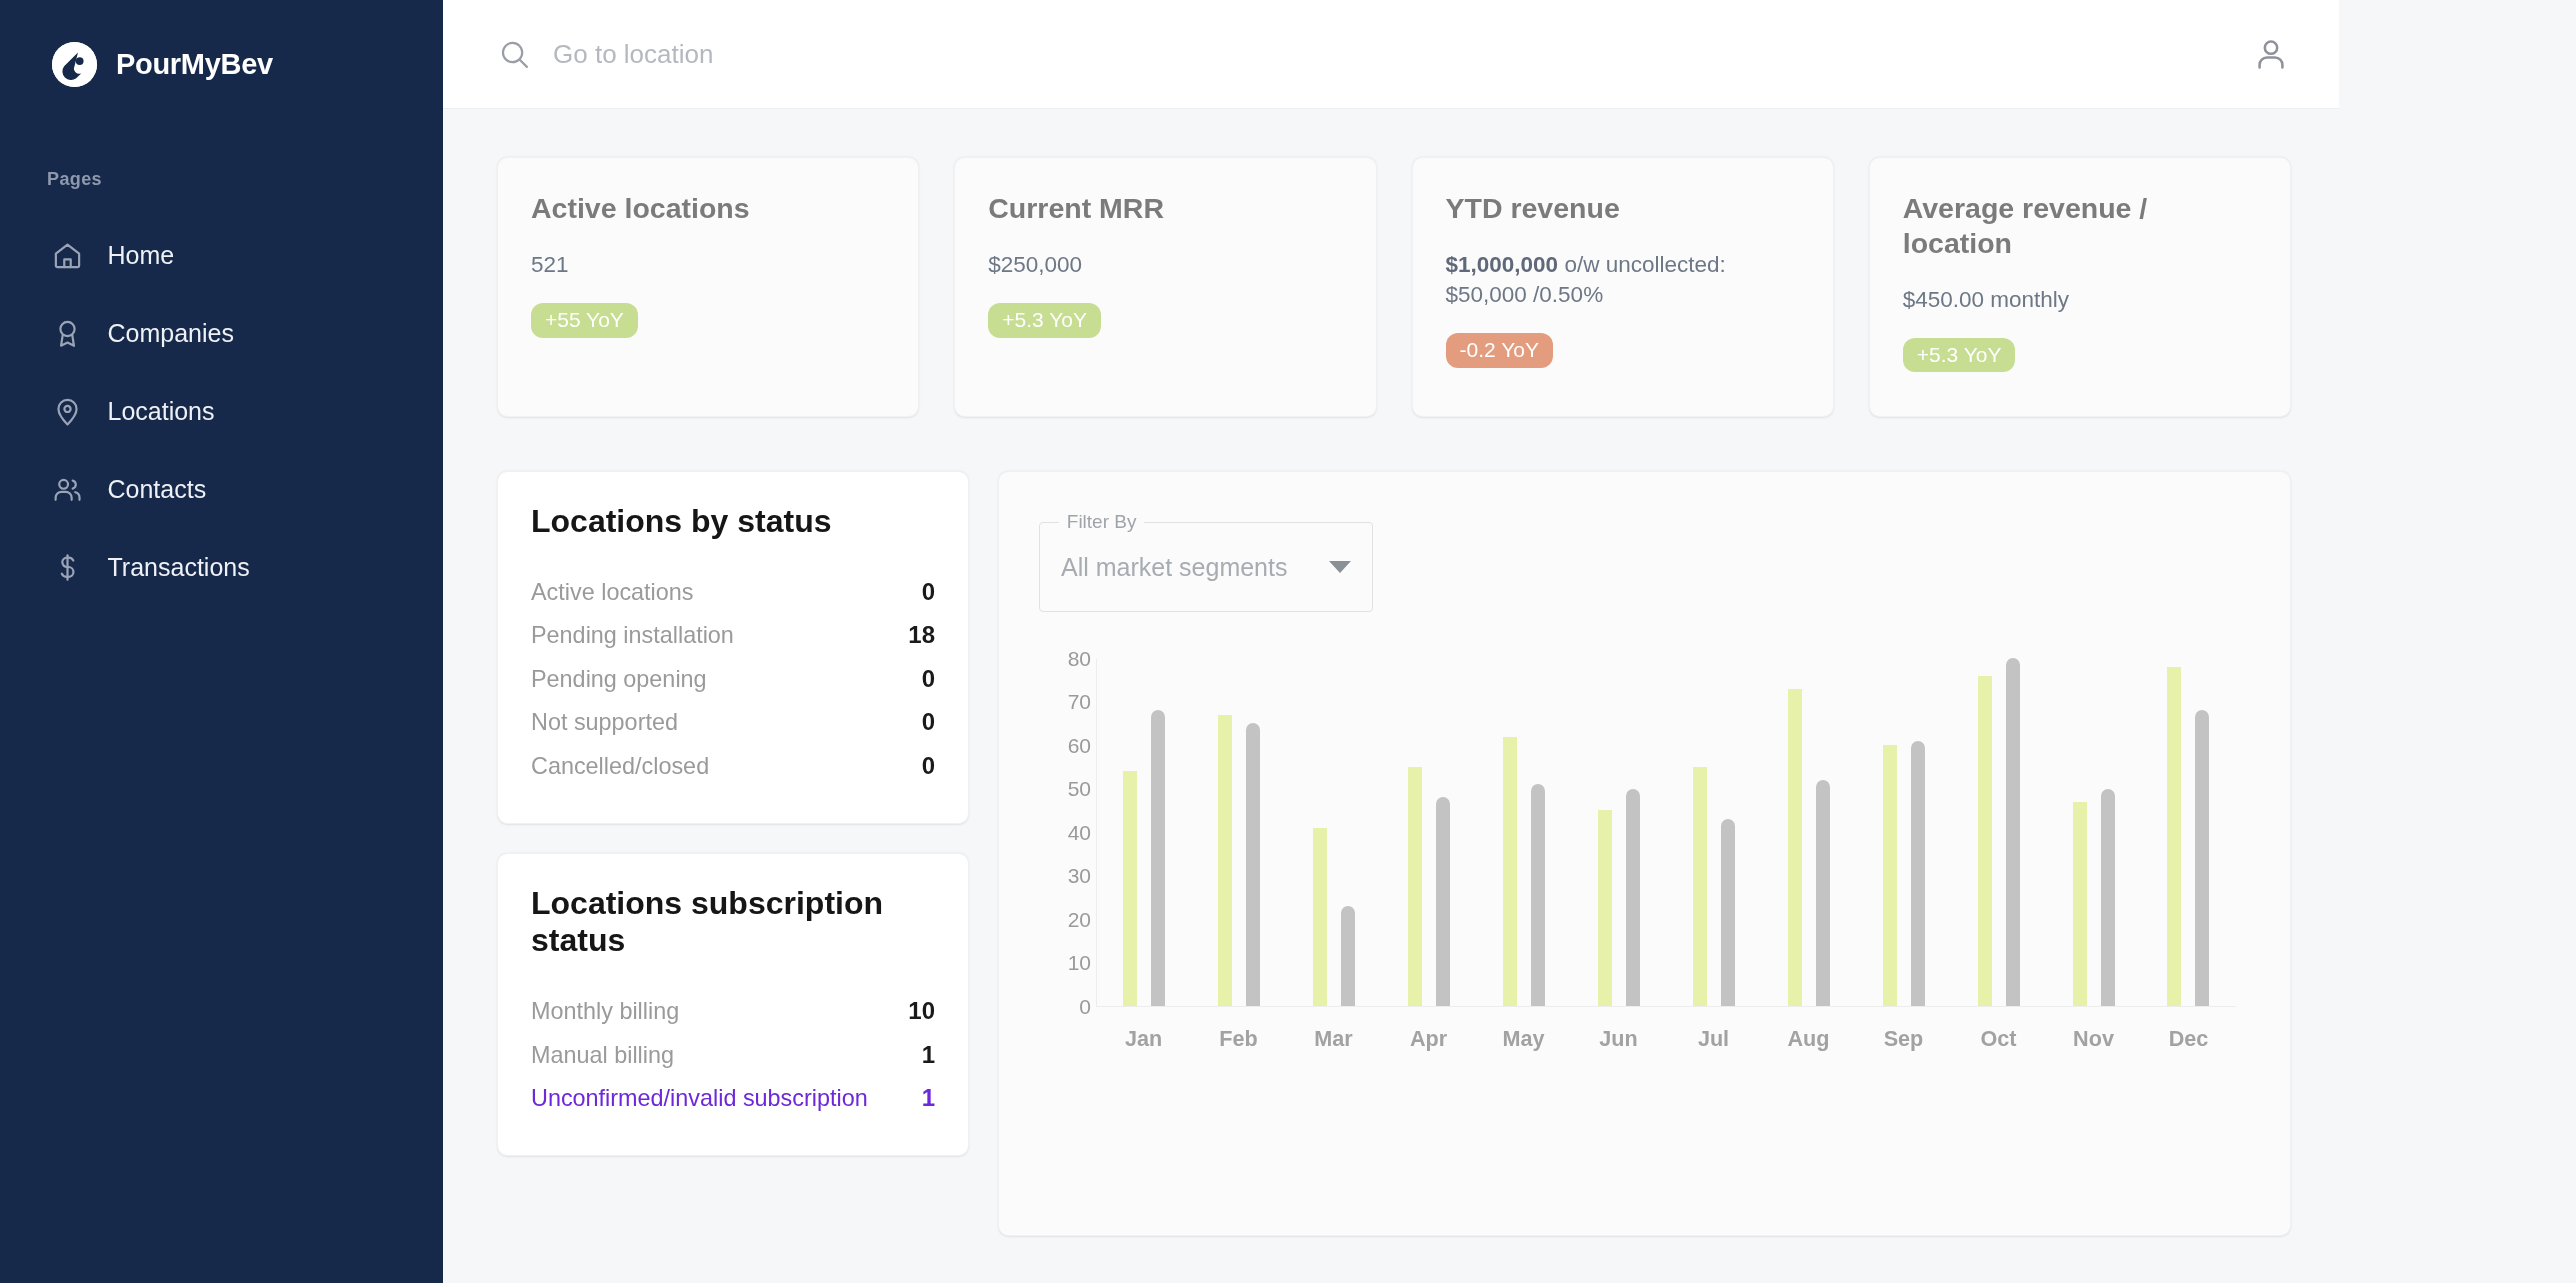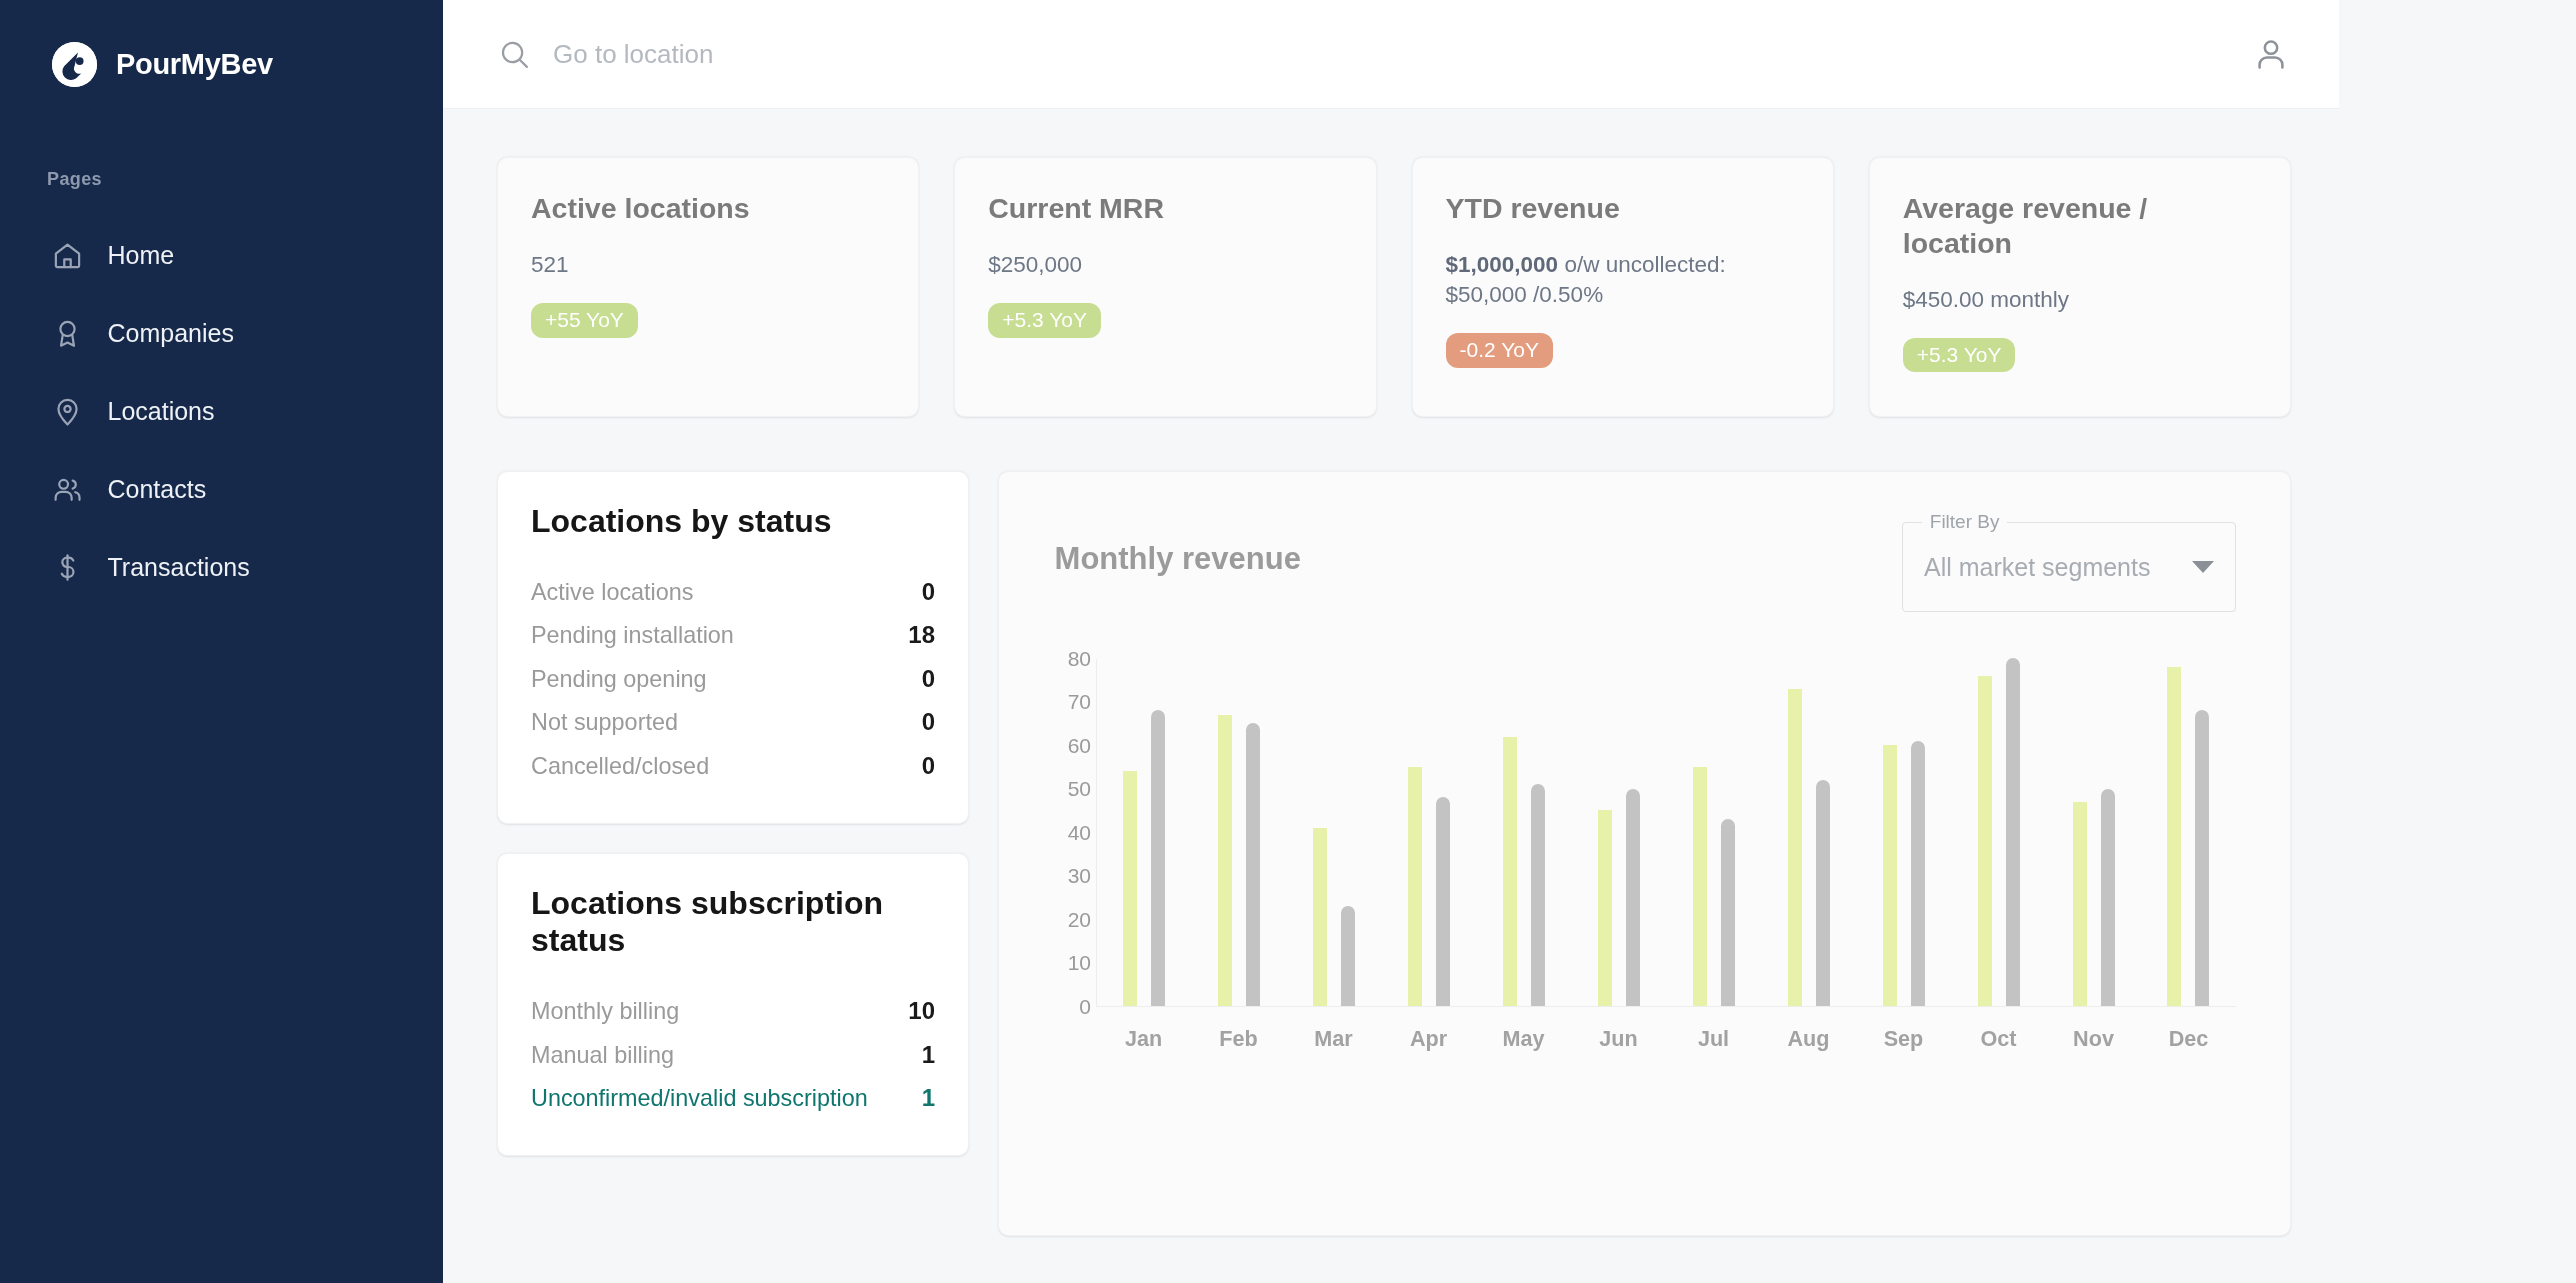--- a/index.html
+++ b/index.html
@@ -129,21 +129,21 @@
     font-size: 32px; font-weight: 700; color: #161616;
     line-height: 1.18; margin-bottom: 29px;
   }
   .stat-row {
     display: flex; justify-content: space-between; align-items: baseline;
     padding: 7.8px 0;
   }
   .stat-label { font-size: 23.4px; color: #9a9a9a; font-weight: 400; }
   .stat-value { font-size: 24px; color: #1a1a1a; font-weight: 700; }
   .stat-row.alert .stat-label,
-  .stat-row.alert .stat-value { color: #0f766e; }
+  .stat-row.alert .stat-value { color: #6d28d9; }
 
   
   .chart-panel {
     flex: 1;
     background: #fbfbfb;
     border-radius: 10.4px;
     border: 0.9px solid #f0f1f2;
     box-shadow: 0 0.9px 2.6px rgba(16,24,40,.055), 0 0.9px 1.7px rgba(16,24,40,.04);
     padding: 50px 54px 35px 40px;
     min-height: 765px;
@@ -368,21 +368,20 @@
             <div class="stat-row alert">
               <span class="stat-label">Unconfirmed/invalid subscription</span>
               <span class="stat-value">1</span>
             </div>
           </div>
 
         </div>
 
         <div class="chart-panel">
           <div class="chart-head">
-            <div class="chart-title">Monthly revenue</div>
             <div class="filter-field">
               <span class="filter-legend">Filter By</span>
               <span class="filter-value">All market segments</span>
               <span class="chevron"></span>
             </div>
           </div>
 
           <div class="plot-wrap">
             <div class="y-axis" id="y-axis">
                 <div class="y-tick" style="top: 0px;">80</div>

